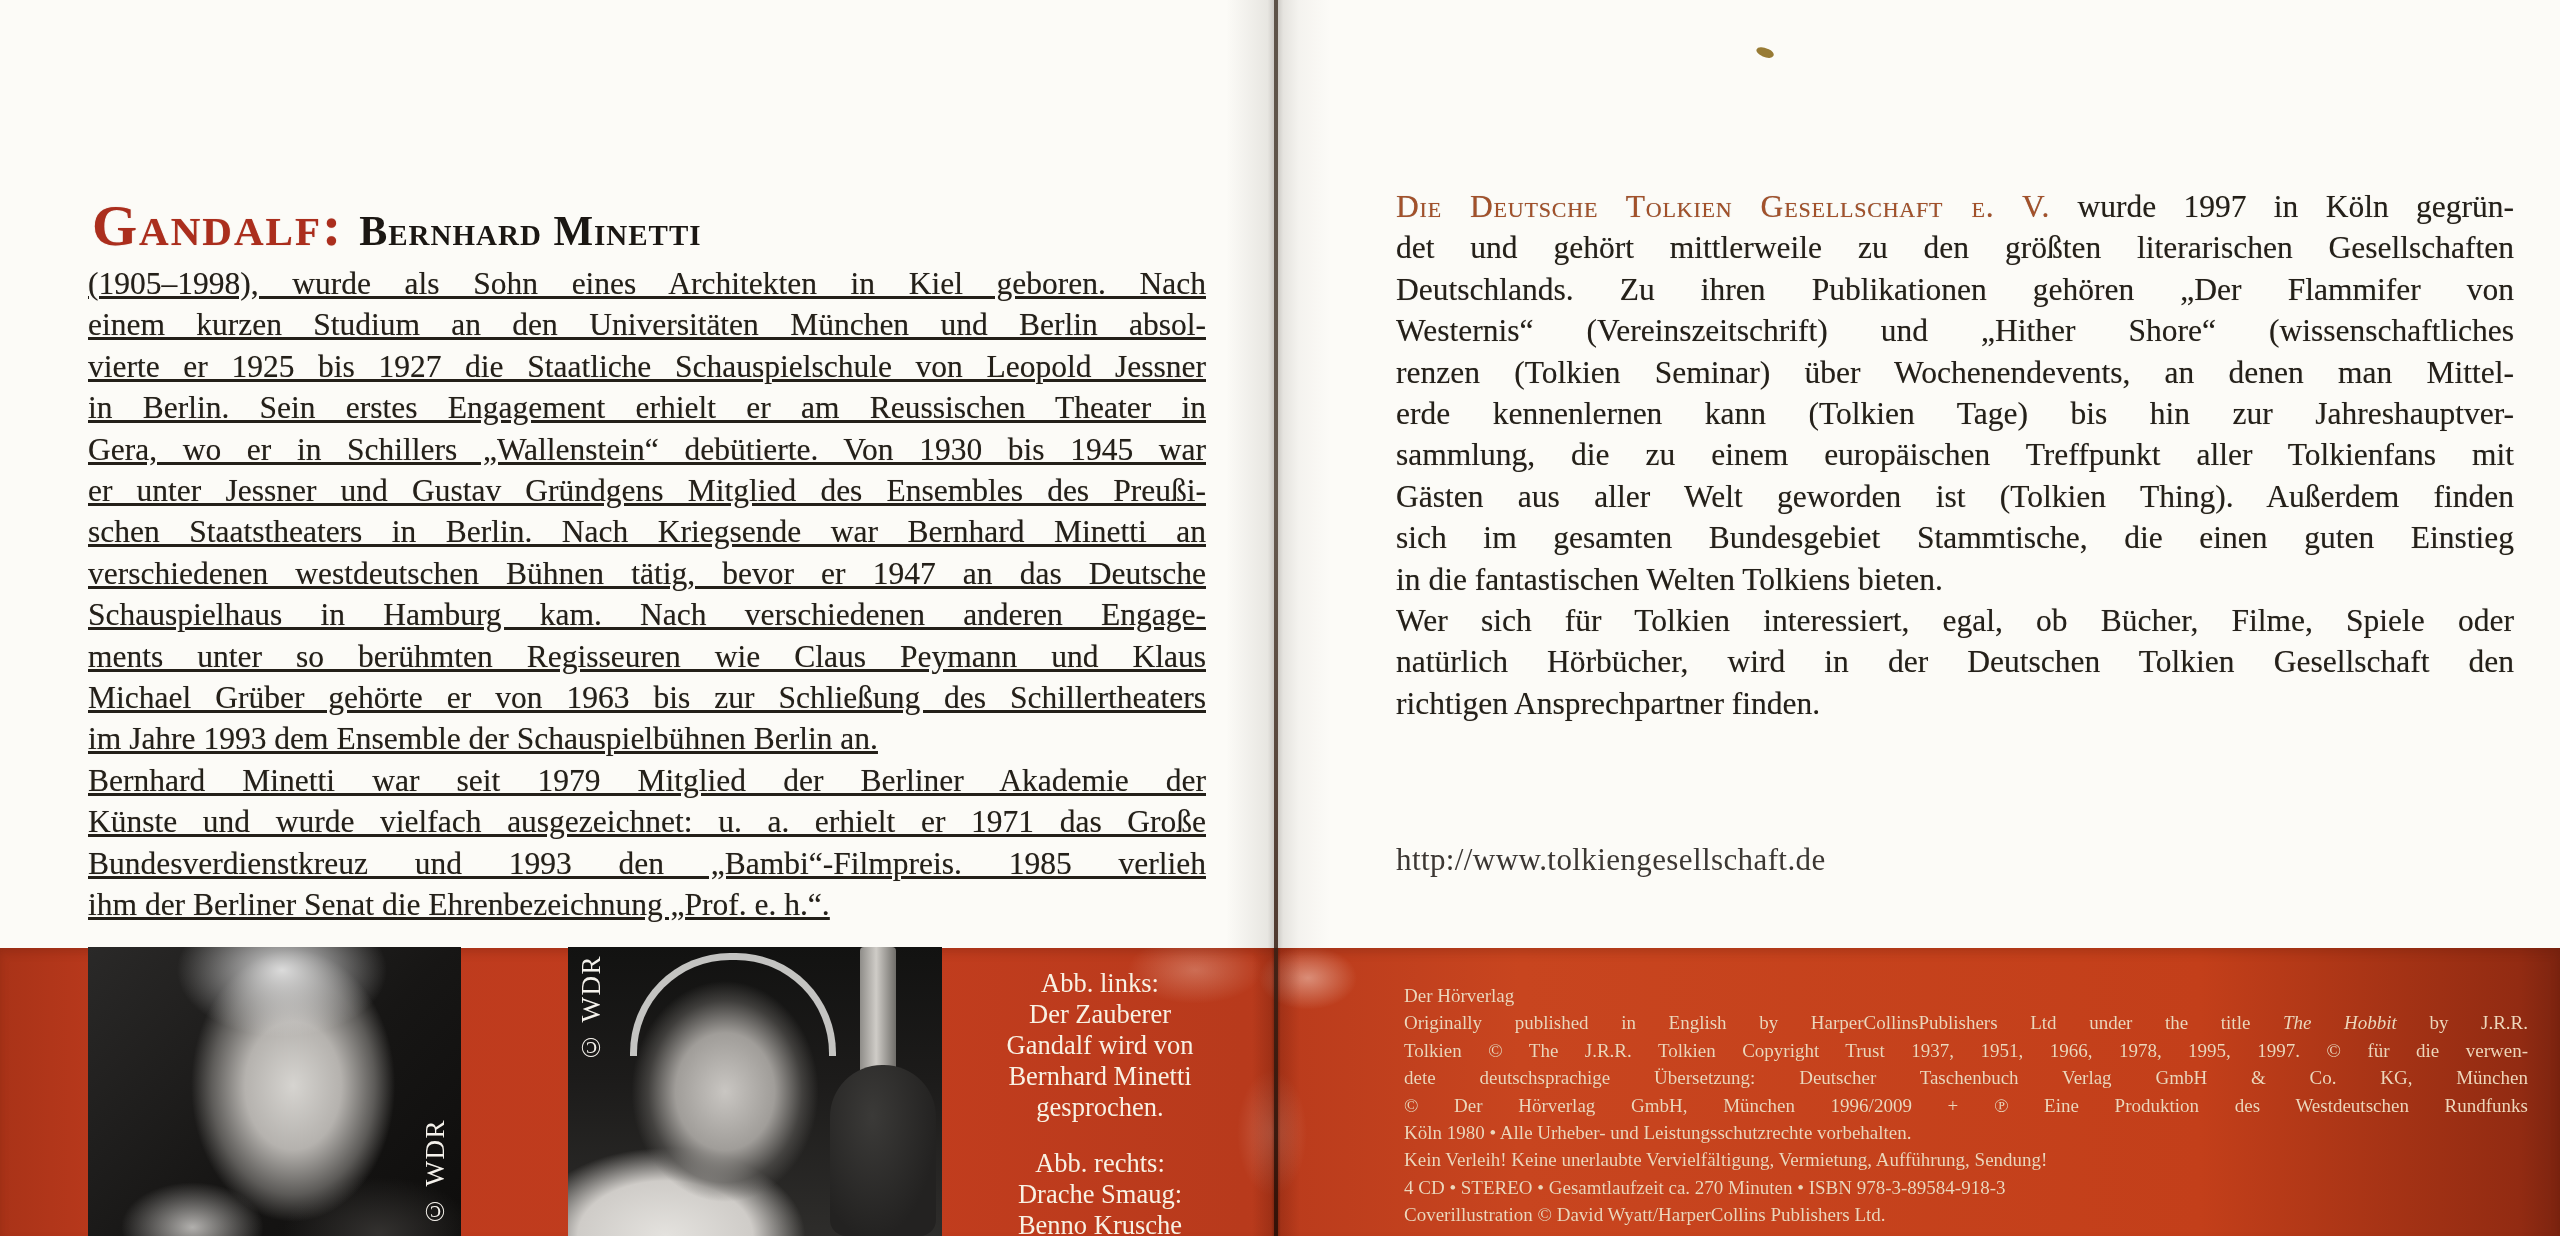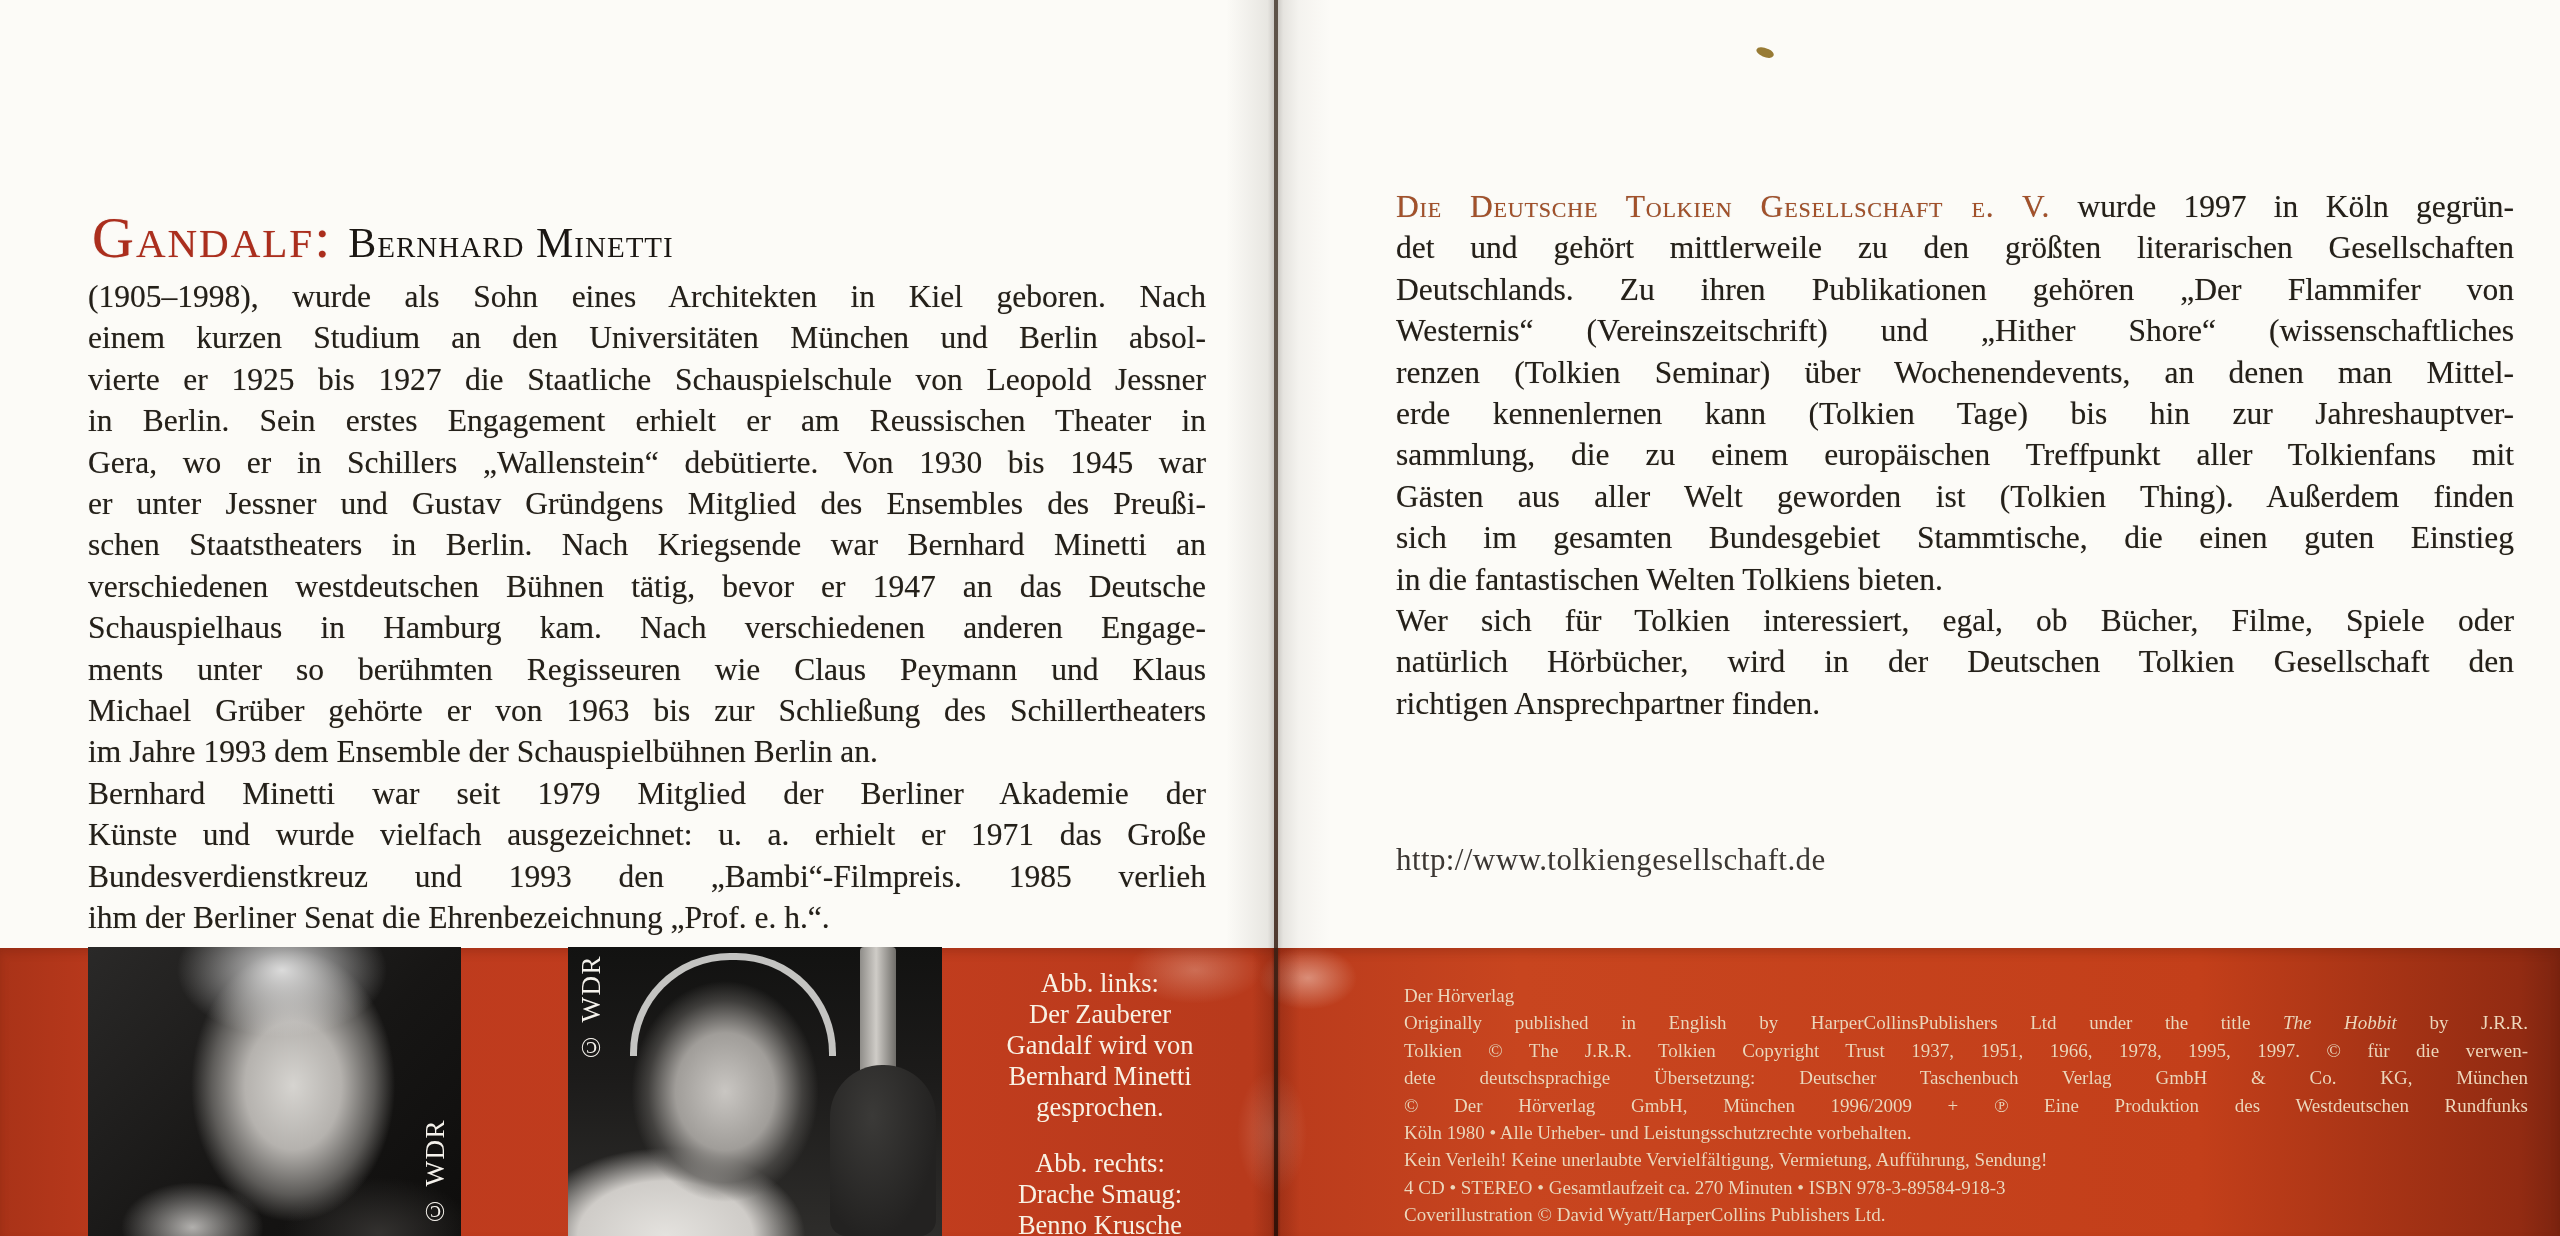--- a/index.html
+++ b/index.html
@@ -3,26 +3,26 @@
 <meta charset="utf-8">
 <style>
   html,body{margin:0;padding:0;background:#e8e6e2;}
   .scan{position:relative;width:2560px;height:1236px;background:#fcfbf7;overflow:hidden;
         font-family:"Liberation Serif",serif;}
   
   .tblock{position:absolute;width:1118px;font-size:31.5px;line-height:41.4px;color:#242019;
           text-shadow:0 0 .7px rgba(40,30,25,.45);}
   .tblock .line{text-align:justify;text-align-last:justify;}
   .tblock .line.end{text-align-last:left;}
-  .left-body{left:88px;top:276px;}
+  .left-body{left:88px;top:263px;text-decoration:underline;}
   .right-body{left:1396px;top:186px;}
   .sc-red{font-variant:small-caps;color:#a3512a;letter-spacing:.8px;}
   .it{font-style:italic;}
   
-  .heading{position:absolute;left:92px;top:204px;white-space:nowrap;}
+  .heading{position:absolute;left:92px;top:192px;white-space:nowrap;font-weight:bold;}
   .h-main{font-variant:small-caps;font-size:58px;color:#ab2e1d;letter-spacing:2px;
           text-shadow:0 0 1px rgba(140,30,15,.4);}
   .h-sub{font-variant:small-caps;font-size:42px;color:#1b1713;margin-left:16px;letter-spacing:1px;}
   .url{position:absolute;left:1396px;top:806px;font-size:31px;color:#3c3733;letter-spacing:.4px;margin-top:36px;}
   
   .band{position:absolute;left:0;top:948px;width:2560px;height:288px;
         background:
          radial-gradient(ellipse 70px 45px at 1308px 30px, rgba(255,240,230,.45), rgba(255,240,230,0) 70%),
          radial-gradient(ellipse 50px 90px at 1272px 185px, rgba(255,235,225,.22), rgba(255,235,225,0) 70%),
          radial-gradient(ellipse 90px 45px at 1195px 22px, rgba(255,242,230,.28), rgba(255,242,230,0) 75%),

